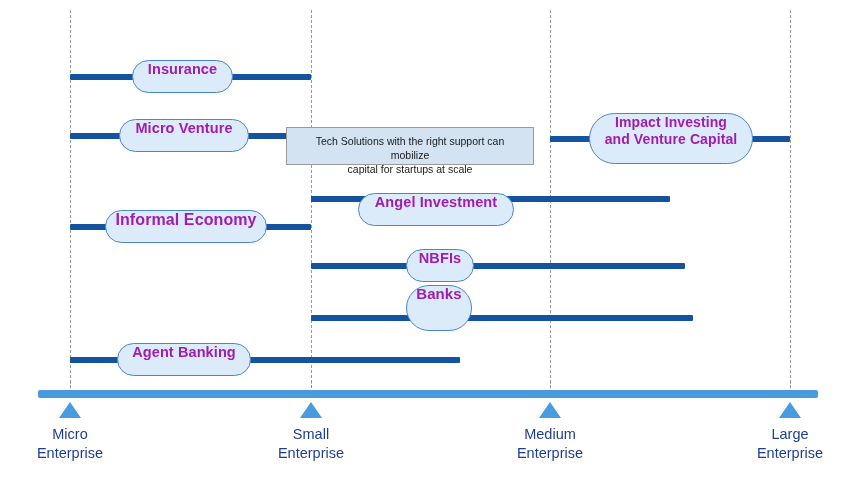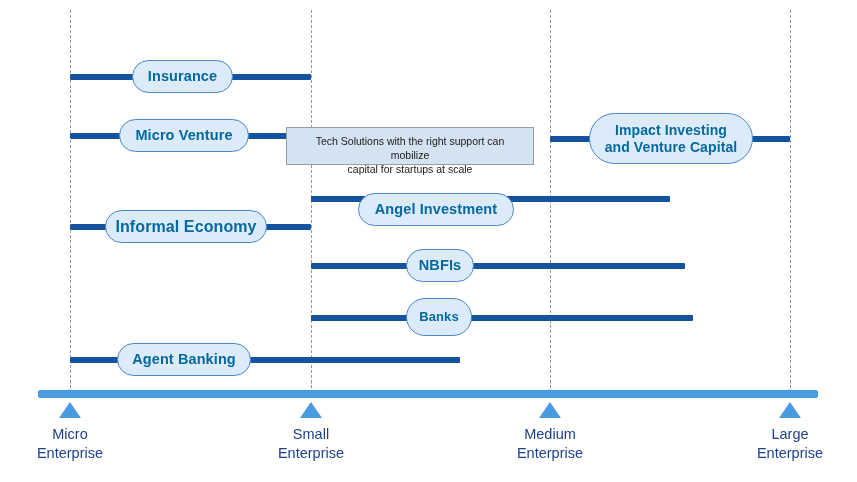--- a/index.html
+++ b/index.html
@@ -32,24 +32,24 @@
     background: #14539f;
     border-radius: 1px;
   }
   
   .pill {
     position: absolute;
     box-sizing: border-box;
     background: #dcebf9;
     border: 1.6px solid #4a86c8;
     border-radius: 999px;
-    color: #0369a1;
+    color: #a21caf;
     font-weight: bold;
     display: flex;
-    align-items: center;
+    align-items: flex-start;
     justify-content: center;
     text-align: center;
     line-height: 1.12;
     letter-spacing: .1px;
     z-index: 4;
   }
   .pill.two-line {
     line-height: 1.2;
   }
   
@@ -130,21 +130,21 @@
       </div>
       <div class="segment" style="left: 70px; width: 241px; top: 224px;"></div>
       <div class="pill" style="left: 105px; top: 210px; width: 162px; height: 33px; font-size: 16px;">
         <span>Informal Economy</span>
       </div>
       <div class="segment" style="left: 311px; width: 374px; top: 263px;"></div>
       <div class="pill" style="left: 406px; top: 249px; width: 68px; height: 33px; font-size: 14.5px;">
         <span>NBFIs</span>
       </div>
       <div class="segment" style="left: 311px; width: 382px; top: 315px;"></div>
-      <div class="pill" style="left: 406px; top: 298px; width: 66px; height: 38px; font-size: 13px;">
+      <div class="pill" style="left: 406px; top: 285px; width: 66px; height: 46px; font-size: 15px;">
         <span>Banks</span>
       </div>
       <div class="segment" style="left: 70px; width: 390px; top: 357px;"></div>
       <div class="pill" style="left: 117px; top: 343px; width: 134px; height: 33px; font-size: 14.5px;">
         <span>Agent Banking</span>
       </div>
     </div>
   <div id="callout-layer">
       <div id="callout" style="left: 242px; top: 127px; width: 248px; height: 38px; margin-left: 44px;"><span>Tech Solutions with the right support can mobilize<br>capital for startups at scale</span></div>
     </div>

